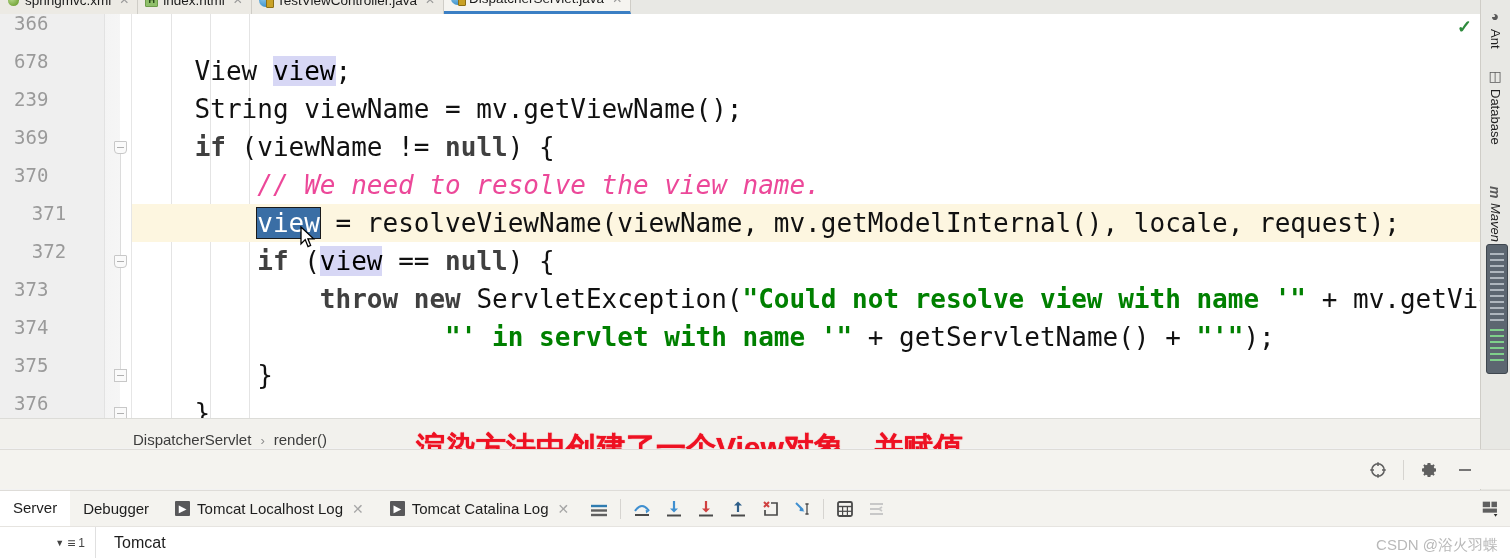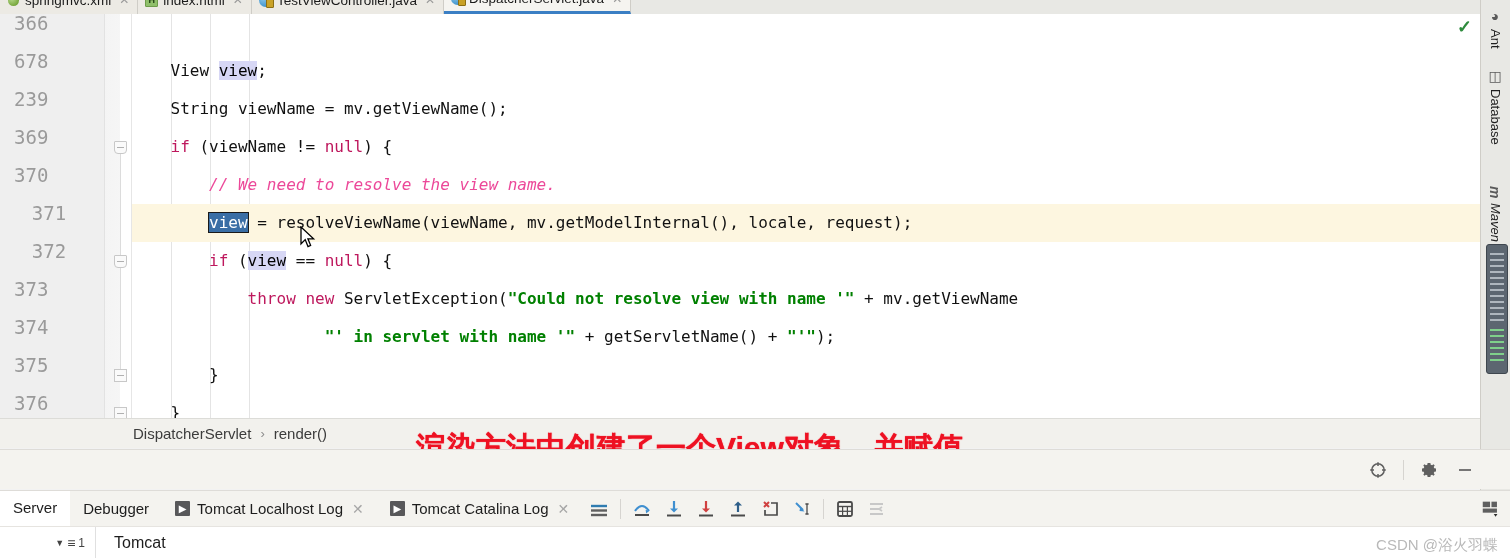--- a/index.html
+++ b/index.html
@@ -79,30 +79,30 @@
     content:""; position:absolute; left:2px; right:2px; top:5px; height:1px; background:#b0b0b0;
   }
   .foldline {
     position:absolute; left:120px; width:1px; background:#dcdcdc;
   }
 
   .codearea {
     position: absolute; left: 132px; top: 0; right: 0; bottom: 0;
     background: #ffffff;
     font-family: "DejaVu Sans Mono", monospace;
-    font-size: 16px;
+    font-size: 26px;
     line-height: 38px;
     white-space: pre;
     overflow: hidden;
   }
   .crow { height: 38px; position: relative; padding-left: 0; }
   .crow.current { background: #fdf6e0; }
   .crow .txt { position: absolute; left: 0; top: 0; }
 
-  .kw  { color: #be185d; font-weight: normal; }
+  .kw  { color: #404040; font-weight: bold; }
   .str { color: #008000; font-weight: bold; }
   .cmt { color: #ec4899; font-style: italic; }
   .pl  { color: #111111; }
   .ident-hl { background: #d7d7f5; }
   .sel { background: #3a6ea5; color: #ffffff; outline: 1px solid #1a1a1a; }
 
   .caret-cursor {
     position: absolute; left: 300px; top: 212px;
     width: 0; height: 0; pointer-events: none;
   }
@@ -150,21 +150,21 @@
   .maven-scroll i {
     position:absolute; left:3px; right:3px; height:2px; background:#aeb6bd; display:block;
   }
   .maven-scroll .grn { background:#7fd08a; }
 
   
   .breadbar {
     position: absolute; top: 418px; left: 0; right: 30px; height: 30px;
     background: #f2f1ed;
     border-top: 1px solid #dcdcd8;
-    display:flex; align-items:center;
+    display:flex; align-items:flex-end;
     font-size: 15px; color: #3c3c3c;
     padding-left: 133px;
   }
   .breadbar .crumb { color:#3c3c3c; }
   .breadbar .chev { color:#8e8e8e; margin: 0 9px; font-size: 13px; }
 
   
   .annot {
     position: absolute; left: 416px; top: 428px;
     font-size: 30px; font-weight: bold; color: #ee1122;

